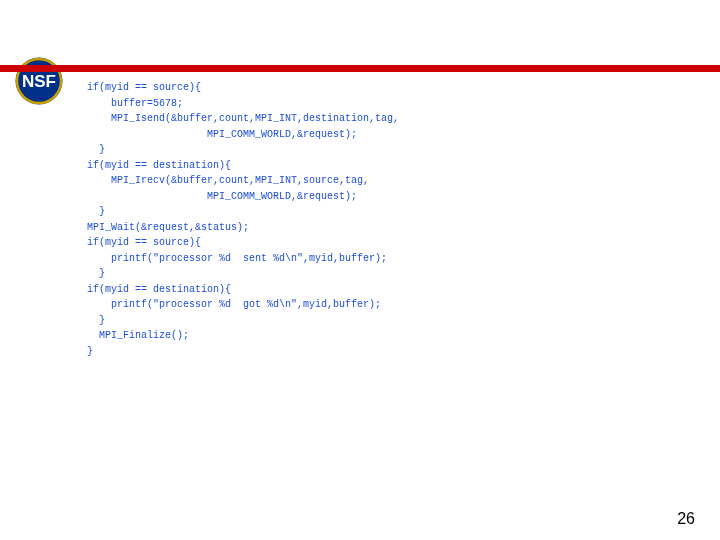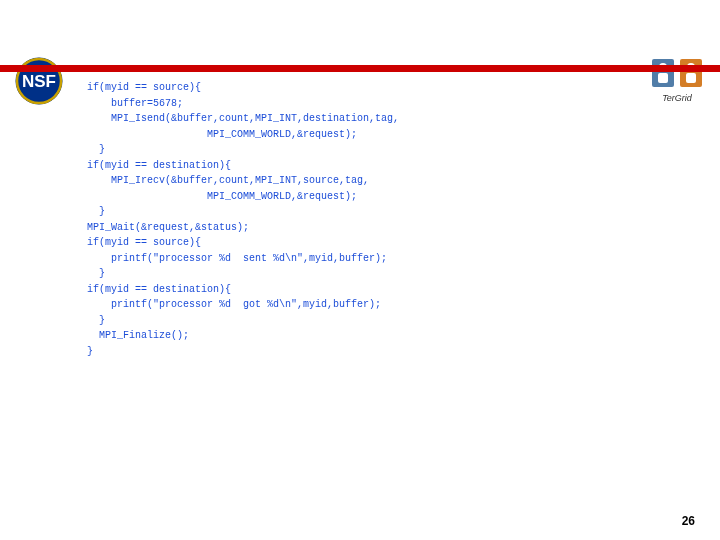--- a/index.html
+++ b/index.html
@@ -64,54 +64,39 @@
     }
 
     .code-block {
       white-space: pre;
     }
 
     .page-number {
       position: absolute;
       bottom: 12px;
       right: 25px;
-      font-size: 12px;
+      font-size: 16px;
       font-family: Arial, sans-serif;
-      font-weight: bold;
+      font-weight: normal;
       color: #000000;
     }
   </style>
 </head>
 <body>
 
 <div class="top-bar">
 
   <svg class="nsf-logo" viewBox="0 0 48 48" xmlns="http://www.w3.org/2000/svg">
     <circle cx="24" cy="24" r="23" fill="#003087" stroke="#003087" stroke-width="1"></circle>
     <circle cx="24" cy="24" r="20" fill="#003087"></circle>
 
     <circle cx="24" cy="24" r="22" fill="none" stroke="#c8a000" stroke-width="2.5"></circle>
     <text x="24" y="30" text-anchor="middle" fill="white" font-size="17" font-weight="bold" font-family="Arial, sans-serif">NSF</text>
   </svg>
 
-  <div class="teragrid-logo">
-    <svg width="55" height="48" viewBox="0 0 55 48" xmlns="http://www.w3.org/2000/svg">
-
-      <rect x="2" y="2" width="22" height="28" rx="2" fill="#336699" opacity="0.85"></rect>
-      <rect x="30" y="2" width="22" height="28" rx="2" fill="#cc6600" opacity="0.85"></rect>
-
-      <circle cx="13" cy="10" r="4" fill="white"></circle>
-      <rect x="8" y="16" width="10" height="10" rx="2" fill="white"></rect>
-
-      <circle cx="41" cy="10" r="4" fill="white"></circle>
-      <rect x="36" y="16" width="10" height="10" rx="2" fill="white"></rect>
-
-      <text x="27" y="44" text-anchor="middle" fill="#333333" font-size="9" font-family="Arial, sans-serif" font-style="italic">TerGrid</text>
-    </svg>
-  </div>
 </div>
 
 <div class="red-bar"></div>
 
 <div class="content">
   <div class="code-block">if(myid == source){
     buffer=5678;
     MPI_Isend(&amp;buffer,count,MPI_INT,destination,tag,
                     MPI_COMM_WORLD,&amp;request);
   }

